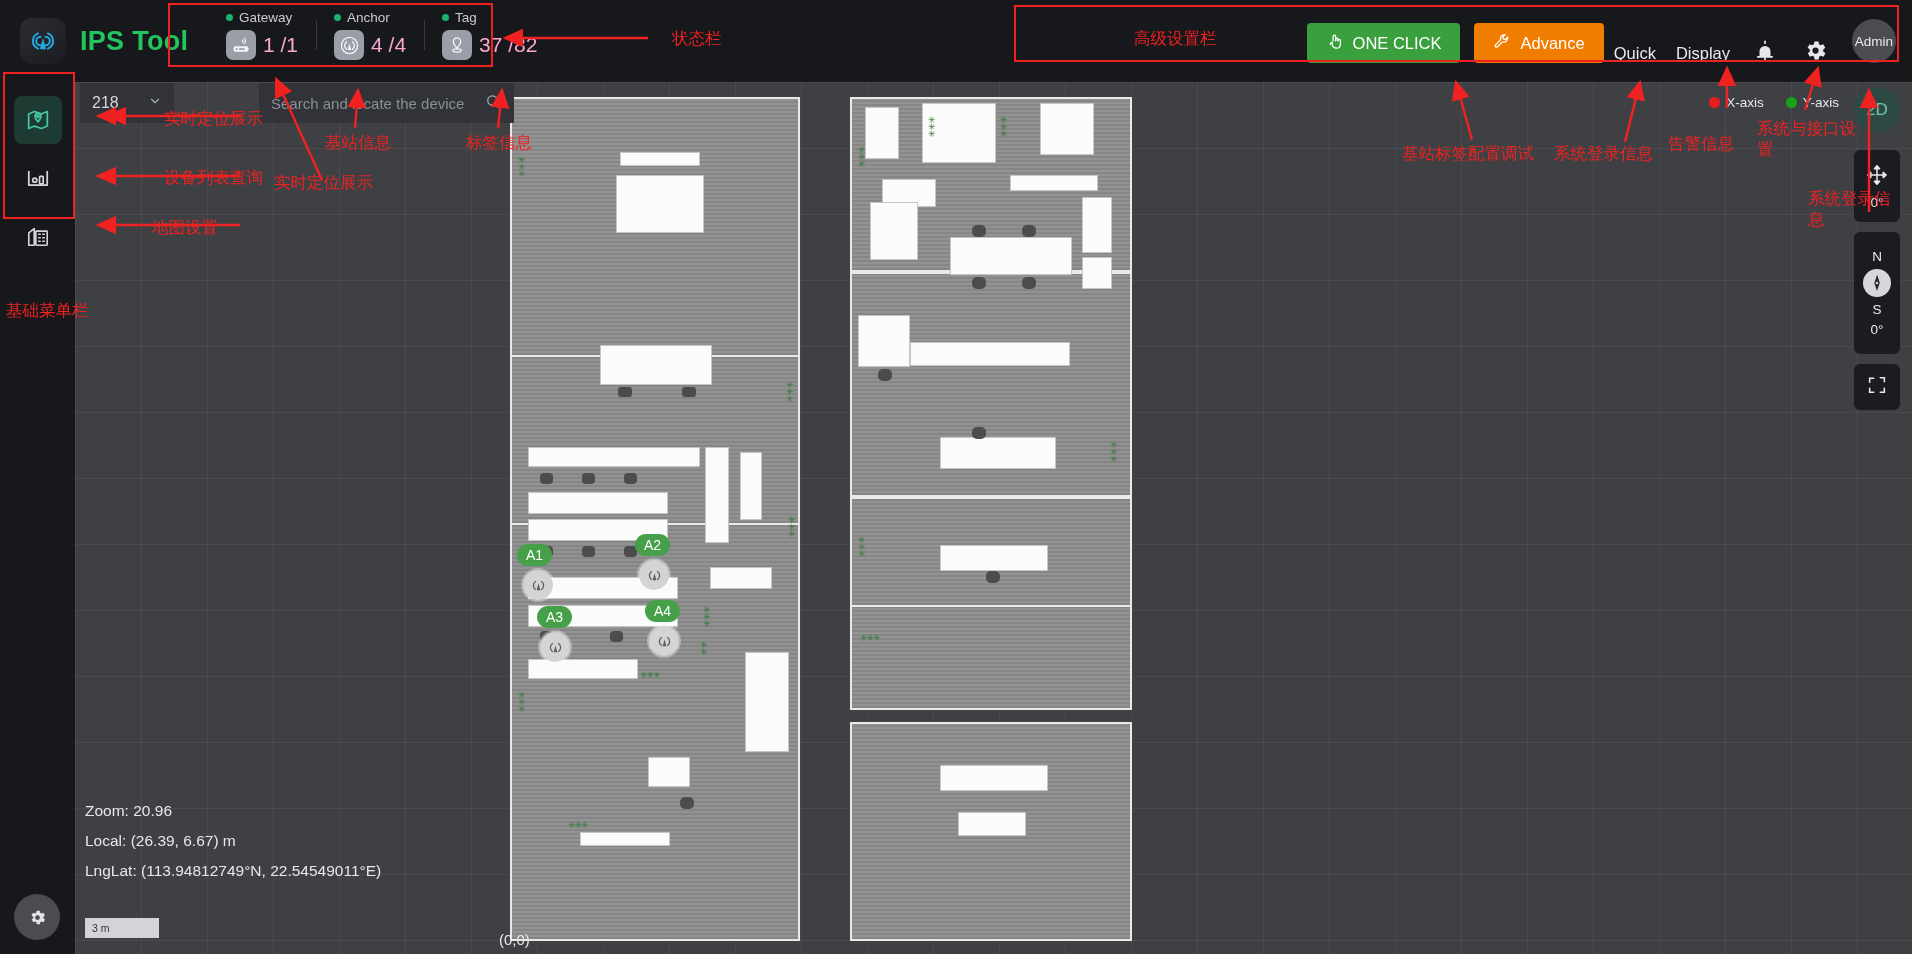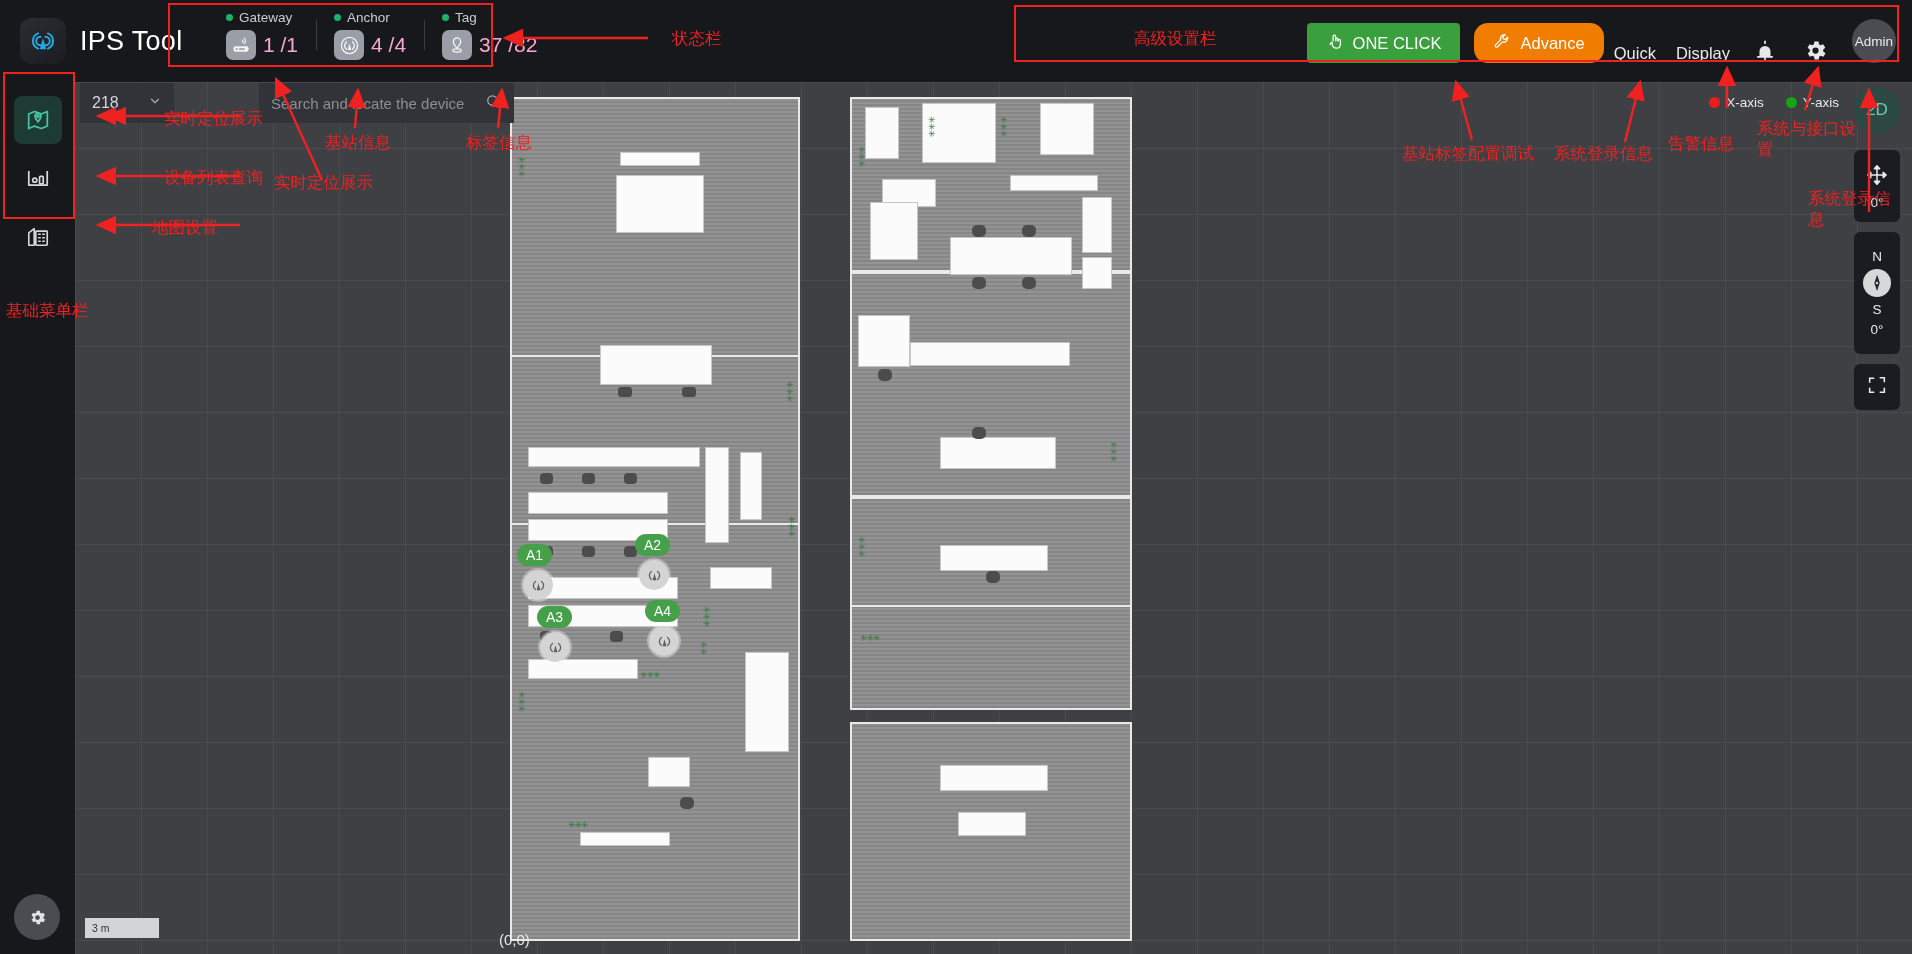--- a/index.html
+++ b/index.html
@@ -15,21 +15,21 @@
   .topbar {
     position: absolute; left: 0; top: 0; width: 1912px; height: 82px;
     background: #17181c; display: flex; align-items: center;
   }
   .brand { display: flex; align-items: center; padding-left: 20px; width: 200px; }
   .brand-logo {
     width: 46px; height: 46px; border-radius: 12px;
     background: linear-gradient(145deg,#2b2d33,#1b1c21);
     display: flex; align-items: center; justify-content: center;
   }
-  .brand-name { color: #ffffff; font-size: 27px; font-weight: normal; margin-left: 14px; letter-spacing: .3px; }
+  .brand-name { color: #22c55e; font-size: 27px; font-weight: bold; margin-left: 14px; letter-spacing: .3px; }
 
   
   .status-group {
     display: flex; align-items: flex-start; margin-left: 8px; height: 62px;
   }
   .status-cell { display: flex; flex-direction: column; justify-content: center; padding: 0 18px; position: relative; }
   .status-cell + .status-cell::before {
     content: ""; position: absolute; left: 0; top: 10px; bottom: 10px; width: 1px; background: #3a3c42;
   }
   .status-head { display: flex; align-items: center; font-size: 13.5px; color: #c9cbd1; margin-bottom: 5px; }
@@ -42,21 +42,21 @@
   .status-val { color: #f9a8d4; font-size: 21px; }
 
   
   .top-right { margin-left: auto; display: flex; align-items: flex-end; padding-right: 16px; }
   .btn-pill {
     display: flex; align-items: center; gap: 8px;
     height: 40px; padding: 0 19px; border-radius: 4px;
     color: #fff; font-size: 16.5px; cursor: pointer; border: none;
   }
   .btn-green { background: #3aa03e; }
-  .btn-orange { background: #f07c00; border-radius: 14px; }
+  .btn-orange { background: #f07c00; }
   .top-link { color: #e8e9ec; font-size: 16.5px; padding: 0 10px; cursor: pointer; }
   .top-ico { width: 50px; display: flex; align-items: center; justify-content: center; cursor: pointer; }
   .avatar {
     width: 44px; height: 44px; border-radius: 50%; background: #4a4c52;
     display: flex; align-items: center; justify-content: center;
     color: #e9eaee; font-size: 13.5px; margin-left: 12px; cursor: pointer;
   }
 
   
   .sidebar {
@@ -486,20 +486,25 @@
     </div>
 
     <div class="rc-panel rc-full">
       <span>
         <svg width="22" height="22" viewBox="0 0 24 24" fill="none" stroke="#e9eaee" stroke-width="1.7" stroke-linecap="round">
           <path d="M4 9V4.6h4.4M15.6 4h4.4v4.4M20 15.6V20h-4.4M8.4 20H4v-4.4"></path>
         </svg>
       </span>
     </div>
 
+    <div class="info">
+      <div>Zoom:  20.96</div>
+      <div>Local:  (26.39,  6.67)  m</div>
+      <div>LngLat:  (113.94812749°N,  22.54549011°E)</div>
+    </div>
 
     <div class="scalebar">3 m</div>
     <div class="origin">(0,0)</div>
   </div>
 
   <div class="anno-box" style="left:168px;top:3px;width:325px;height:64px;"></div>
   <div class="anno-box" style="left:1014px;top:5px;width:885px;height:57px;"></div>
   <div class="anno-box" style="left:3px;top:72px;width:72px;height:147px;"></div>
 
   <svg class="anno-svg">

